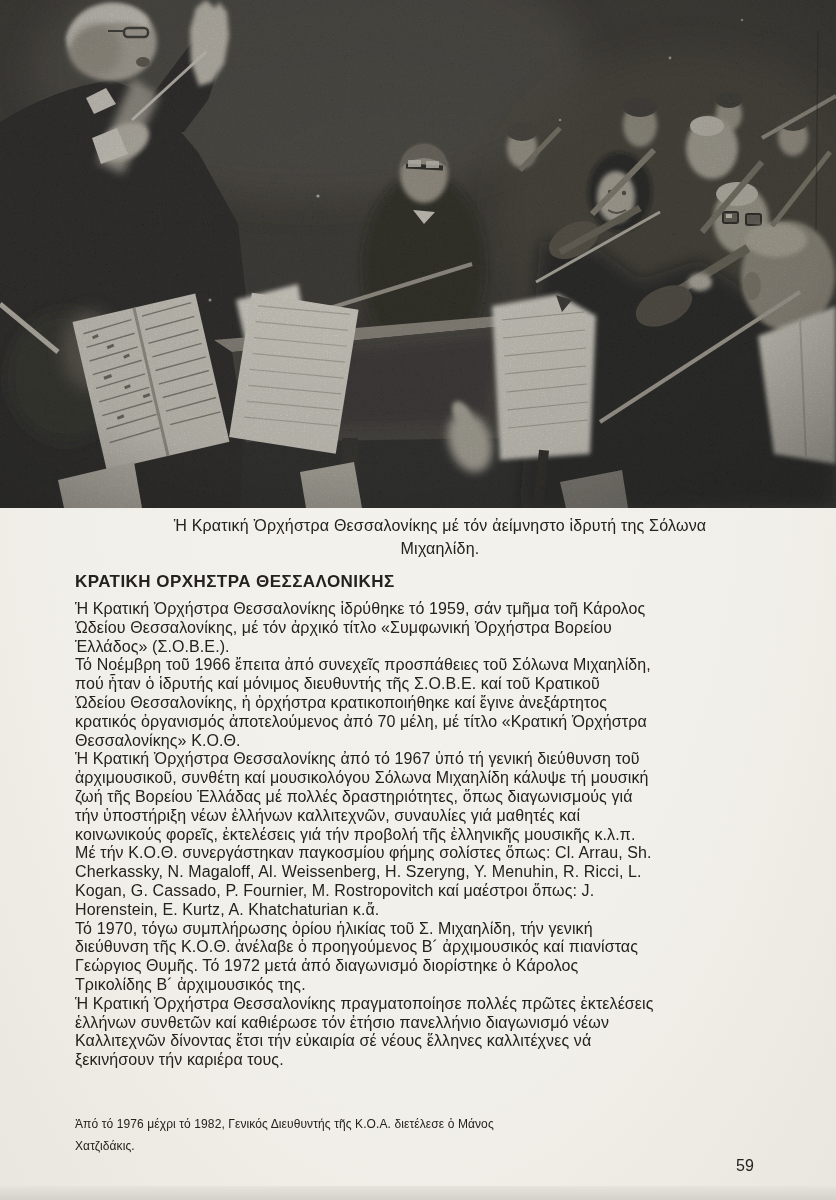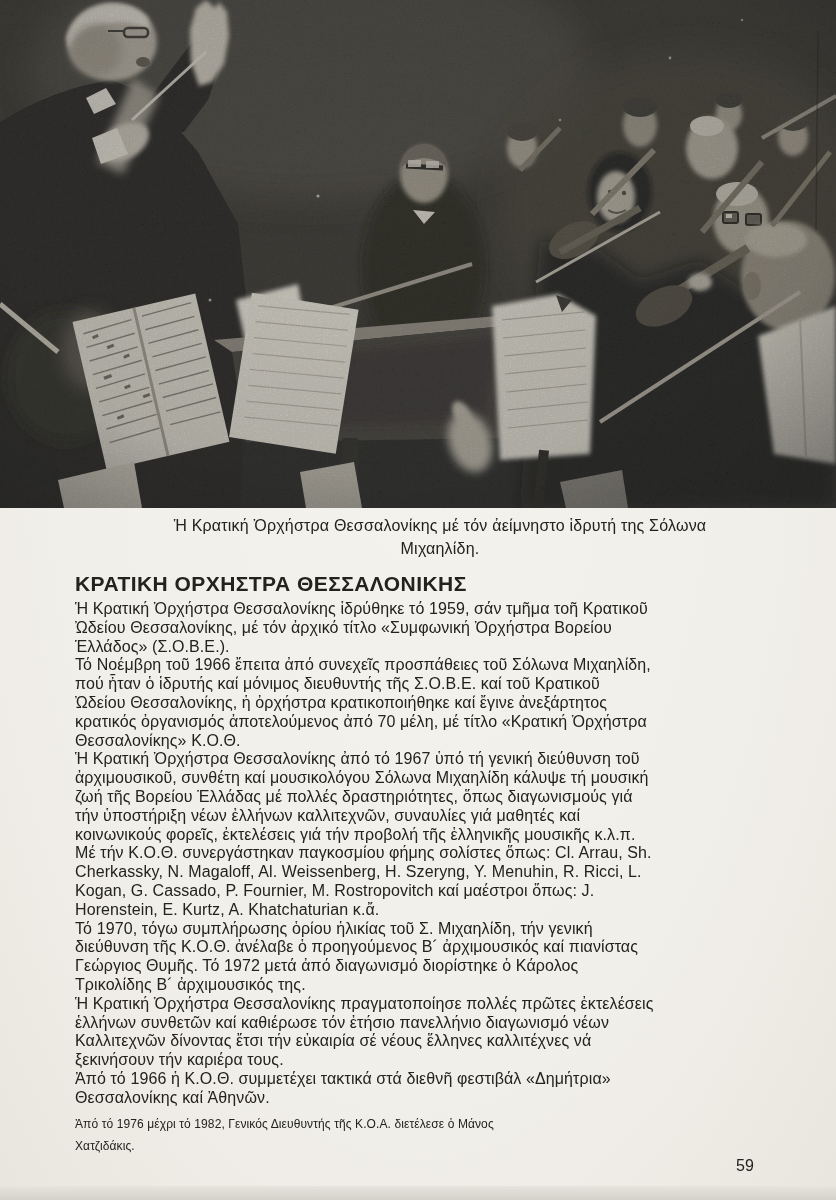--- a/index.html
+++ b/index.html
@@ -17,21 +17,21 @@
   .photo{position:absolute;left:0;top:0;width:836px;height:508px;line-height:0;}
   .photo svg{display:block;}
   .caption{
     position:absolute;left:100px;top:514px;width:680px;
     font-size:16px;line-height:23px;letter-spacing:.2px;
     white-space:pre-line;
     text-align:center;
   }
   .heading{
     position:absolute;left:75px;top:572px;margin:0;
-    font-size:21px;font-weight:bold;letter-spacing:.45px;
+    font-size:17px;font-weight:bold;letter-spacing:.45px;
   }
   .body-text{
     position:absolute;left:75px;top:600px;width:745px;
     font-size:16px;line-height:18.8px;letter-spacing:.1px;
   }
   .body-text p{margin:0;white-space:pre-line;}
   .closing{
     position:absolute;left:75px;top:1114px;width:745px;margin:0;
     font-size:12px;line-height:21.5px;letter-spacing:.1px;
     white-space:pre-line;
@@ -198,21 +198,21 @@
       <rect width="836" height="508" filter="url(#grainD)" opacity="0.22" style="mix-blend-mode:multiply"></rect>
     </svg>
   </div>
 
   <div class="caption">Ἡ Κρατική Ὀρχήστρα Θεσσαλονίκης μέ τόν ἀείμνηστο ἱδρυτή της Σόλωνα
 Μιχαηλίδη.</div>
 
   <h1 class="heading">ΚΡΑΤΙΚΗ ΟΡΧΗΣΤΡΑ ΘΕΣΣΑΛΟΝΙΚΗΣ</h1>
 
   <div class="body-text">
-    <p>Ἡ Κρατική Ὀρχήστρα Θεσσαλονίκης ἱδρύθηκε τό 1959, σάν τμῆμα τοῆ Κρατικοῦ
+    <p>Ἡ Κρατική Ὀρχήστρα Θεσσαλονίκης ἱδρύθηκε τό 1959, σάν τμῆμα τοῆ Κάρολος
 Ὠδείου Θεσσαλονίκης, μέ τόν ἀρχικό τίτλο «Συμφωνική Ὀρχήστρα Βορείου
 Ἑλλάδος» (Σ.Ο.Β.Ε.).</p>
     <p>Τό Νοέμβρη τοῦ 1966 ἔπειτα ἀπό συνεχεῖς προσπάθειες τοῦ Σόλωνα Μιχαηλίδη,
 πού ἦταν ὁ ἱδρυτής καί μόνιμος διευθυντής τῆς Σ.Ο.Β.Ε. καί τοῦ Κρατικοῦ
 Ὠδείου Θεσσαλονίκης, ἡ ὀρχήστρα κρατικοποιήθηκε καί ἔγινε ἀνεξάρτητος
 κρατικός ὀργανισμός ἀποτελούμενος ἀπό 70 μέλη, μέ τίτλο «Κρατική Ὀρχήστρα
 Θεσσαλονίκης» Κ.Ο.Θ.</p>
     <p>Ἡ Κρατική Ὀρχήστρα Θεσσαλονίκης ἀπό τό 1967 ὑπό τή γενική διεύθυνση τοῦ
 ἀρχιμουσικοῦ, συνθέτη καί μουσικολόγου Σόλωνα Μιχαηλίδη κάλυψε τή μουσική
 ζωή τῆς Βορείου Ἑλλάδας μέ πολλές δραστηριότητες, ὅπως διαγωνισμούς γιά
@@ -223,22 +223,20 @@
 Kogan, G. Cassado, P. Fournier, M. Rostropovitch καί μαέστροι ὅπως: J.
 Horenstein, E. Kurtz, A. Khatchaturian κ.ἄ.</p>
     <p>Τό 1970, τόγω συμπλήρωσης ὁρίου ἡλικίας τοῦ Σ. Μιχαηλίδη, τήν γενική
 διεύθυνση τῆς Κ.Ο.Θ. ἀνέλαβε ὁ προηγούμενος Β´ ἀρχιμουσικός καί πιανίστας
 Γεώργιος Θυμῆς. Τό 1972 μετά ἀπό διαγωνισμό διορίστηκε ὁ Κάρολος
 Τρικολίδης Β´ ἀρχιμουσικός της.</p>
     <p>Ἡ Κρατική Ὀρχήστρα Θεσσαλονίκης πραγματοποίησε πολλές πρῶτες ἐκτελέσεις
 ἑλλήνων συνθετῶν καί καθιέρωσε τόν ἐτήσιο πανελλήνιο διαγωνισμό νέων
 Καλλιτεχνῶν δίνοντας ἔτσι τήν εὐκαιρία σέ νέους ἕλληνες καλλιτέχνες νά
 ξεκινήσουν τήν καριέρα τους.</p>
-    <p>Ἀπό τό 1966 ἡ Κ.Ο.Θ. συμμετέχει τακτικά στά διεθνῆ φεστιβάλ «Δημήτρια»
-Θεσσαλονίκης καί Ἀθηνῶν.</p>
   </div>
 
   <p class="closing">Ἀπό τό 1976 μέχρι τό 1982, Γενικός Διευθυντής τῆς Κ.Ο.Α. διετέλεσε ὁ Μάνος
 Χατζιδάκις.</p>
 
   <div class="pagenum">59</div>
 
   <div class="scan-strip"></div>
 </div>
 

